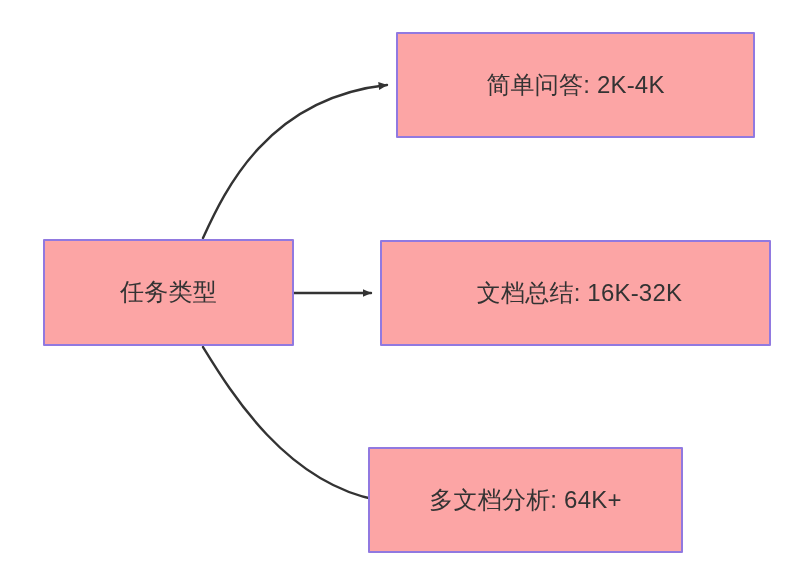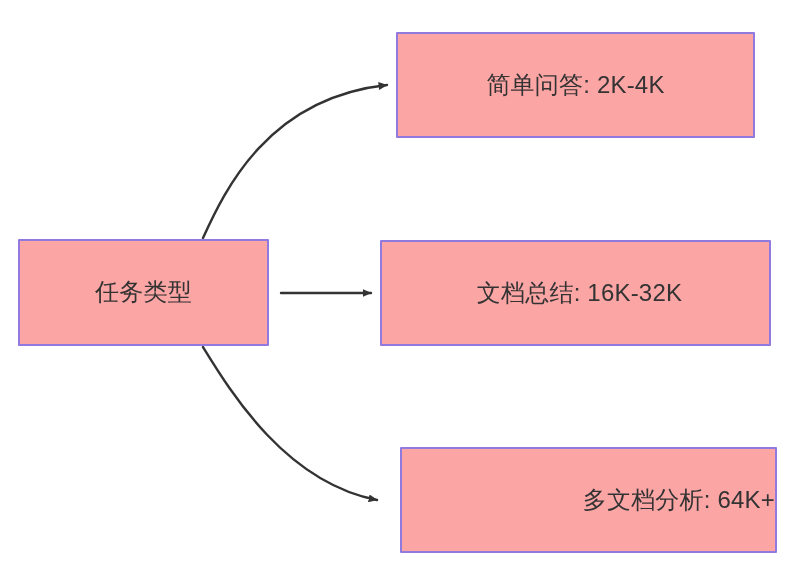--- a/index.html
+++ b/index.html
@@ -37,24 +37,24 @@
     color: #333333;
     font-size: 24px;
     line-height: 1.2;
     white-space: nowrap;
     letter-spacing: 0.2px;
   }
   .node-label {
     display: block;
   }
   
-  #node-source   { left: 18px;  top: 239px; width: 251px; height: 107px; }
+  #node-source   { left: 43px;  top: 239px; width: 251px; height: 107px; }
   #node-target-0 { left: 396px; top: 32px;  width: 359px; height: 106px; }
   #node-target-1 { left: 380px; top: 240px; width: 391px; height: 106px; padding-left: 8px; }
-  #node-target-2 { left: 400px; top: 447px; width: 377px; height: 106px; justify-content: flex-end; }
+  #node-target-2 { left: 368px; top: 447px; width: 315px; height: 106px; }
 </style>
 </head>
 <body>
 
 <div id="canvas">
 
   <svg id="edge-layer" viewBox="0 0 787 572" width="787" height="572" xmlns="http://www.w3.org/2000/svg">
     <defs>
       <marker id="arrowhead" markerWidth="9" markerHeight="8" refX="8.4" refY="4" orient="auto" markerUnits="userSpaceOnUse">
         <path d="M0,0 L9,4 L0,8 z" fill="#333333"></path>

